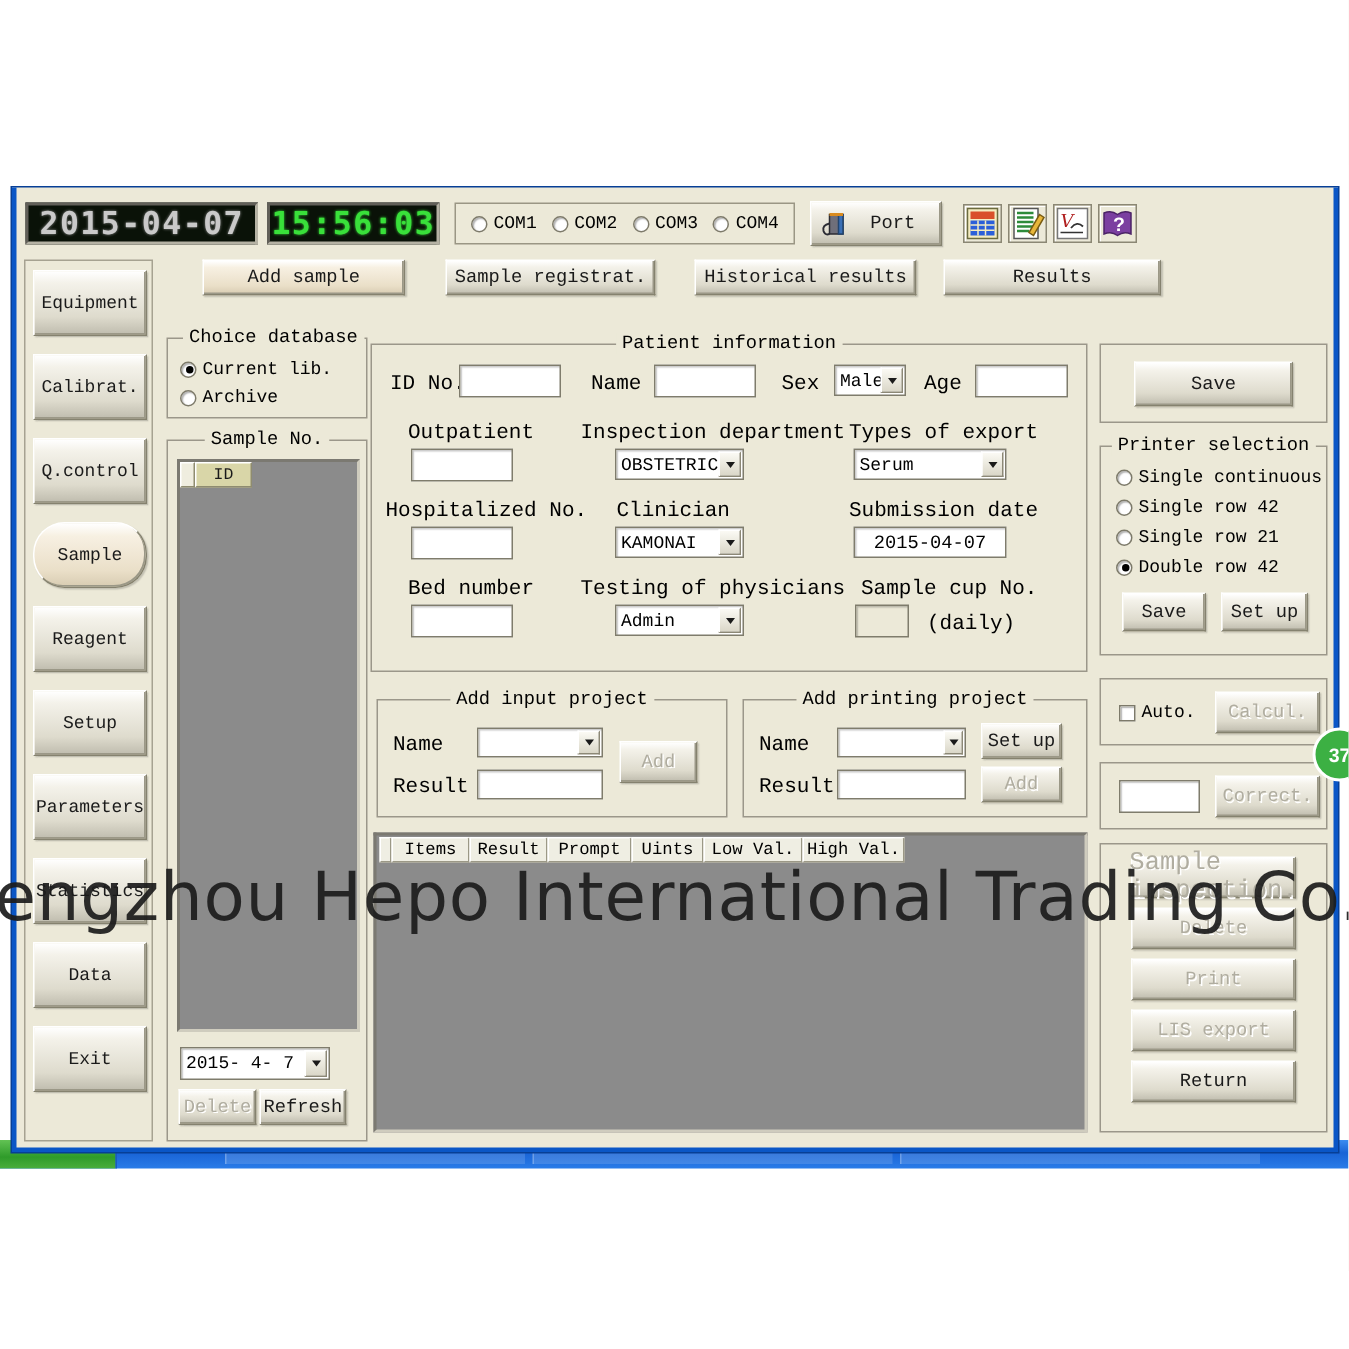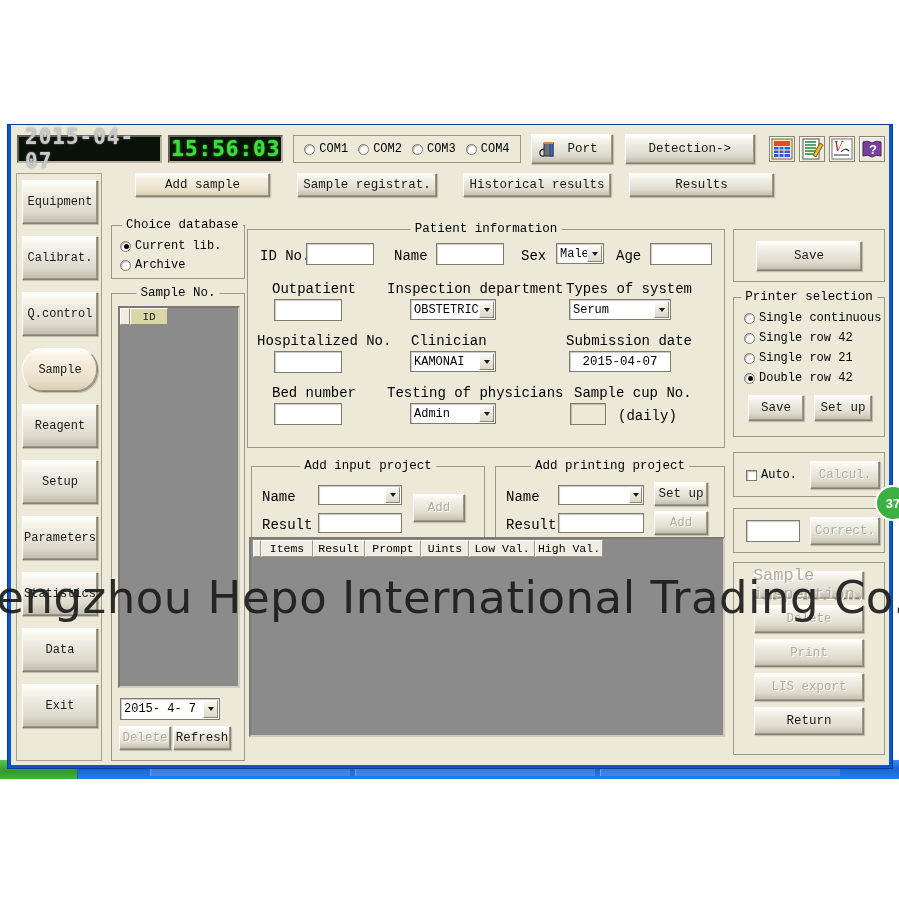--- a/index.html
+++ b/index.html
@@ -293,23 +293,20 @@
           <svg width="20" height="20" viewBox="0 0 20 20">
             <rect x="7" y="3" width="9" height="13" fill="#6f6f7a" stroke="#2b2b33"></rect>
             <rect x="13" y="3" width="3" height="13" fill="#3a6fb5" stroke="#23456f"></rect>
             <rect x="7" y="2" width="9" height="2" fill="#d98b1f"></rect>
             <path d="M7 9 Q2 10 3 14 Q4 17 7 16" fill="none" stroke="#2b2b33" stroke-width="1.3"></path>
           </svg>
         </span>
         <span class="port-label">Port</span>
       </div>
 
-      <div class="btn3d detect-btn">
-        <span>Detection-&gt;</span>
-      </div>
 
       <div class="icon-strip">
         <div class="ibtn">
           <svg width="24" height="24" viewBox="0 0 24 24">
             <rect x="2" y="2" width="20" height="20" fill="#f5ecc0" stroke="#6b6b3f"></rect>
             <rect x="4" y="4" width="16" height="5" fill="#d94f2a"></rect>
             <rect x="4" y="10" width="16" height="10" fill="#2b5fd9"></rect>
             <g stroke="#f5ecc0" stroke-width="1">
               <line x1="9" y1="10" x2="9" y2="20"></line>
                 <line x1="14" y1="10" x2="14" y2="20"></line>
@@ -462,21 +459,21 @@
       <div class="fld" style="left:26px;top:69px;width:68px;height:22px;">
         <span></span>
         </div>
 
       <span class="lbl" style="left:139px;top:51px;">Inspection department</span>
       <div class="combo" style="left:162px;top:69px;width:86px;height:21px;">
         <span class="ctext">OBSTETRICS</span>
         <span class="arrow"></span>
         </div>
 
-      <span class="lbl" style="left:318px;top:51px;">Types of system</span>
+      <span class="lbl" style="left:318px;top:51px;">Types of export</span>
       <div class="combo" style="left:321px;top:69px;width:102px;height:21px;">
         <span class="ctext">Serum</span>
         <span class="arrow"></span>
         </div>
 
       <span class="lbl" style="left:9px;top:103px;">Hospitalized No.</span>
       <div class="fld" style="left:26px;top:121px;width:68px;height:22px;">
         <span></span>
         </div>
 
@@ -537,21 +534,21 @@
         <span></span>
         </div>
       <div class="btn3d" style="position:absolute;left:158px;top:15px;width:54px;height:24px;">
         <span>Set up</span>
         </div>
       <div class="btn3d disabled" style="position:absolute;left:158px;top:44px;width:54px;height:24px;">
         <span>Add</span>
         </div>
     </div>
 
-    <div class="listbox" style="left:238px; top:412px; width:476px; height:200px;">
+    <div class="listbox" style="left:238px; top:430px; width:476px; height:200px;">
       <div class="grid-head" style="left:2px;top:1px;">
         <div class="gcell" style="width:8px;"></div>
         <div class="gcell" style="width:52px;">
           <span>Items</span>
           </div>
         <div class="gcell" style="width:52px;">
           <span>Result</span>
           </div>
         <div class="gcell" style="width:56px;">
           <span>Prompt</span>

